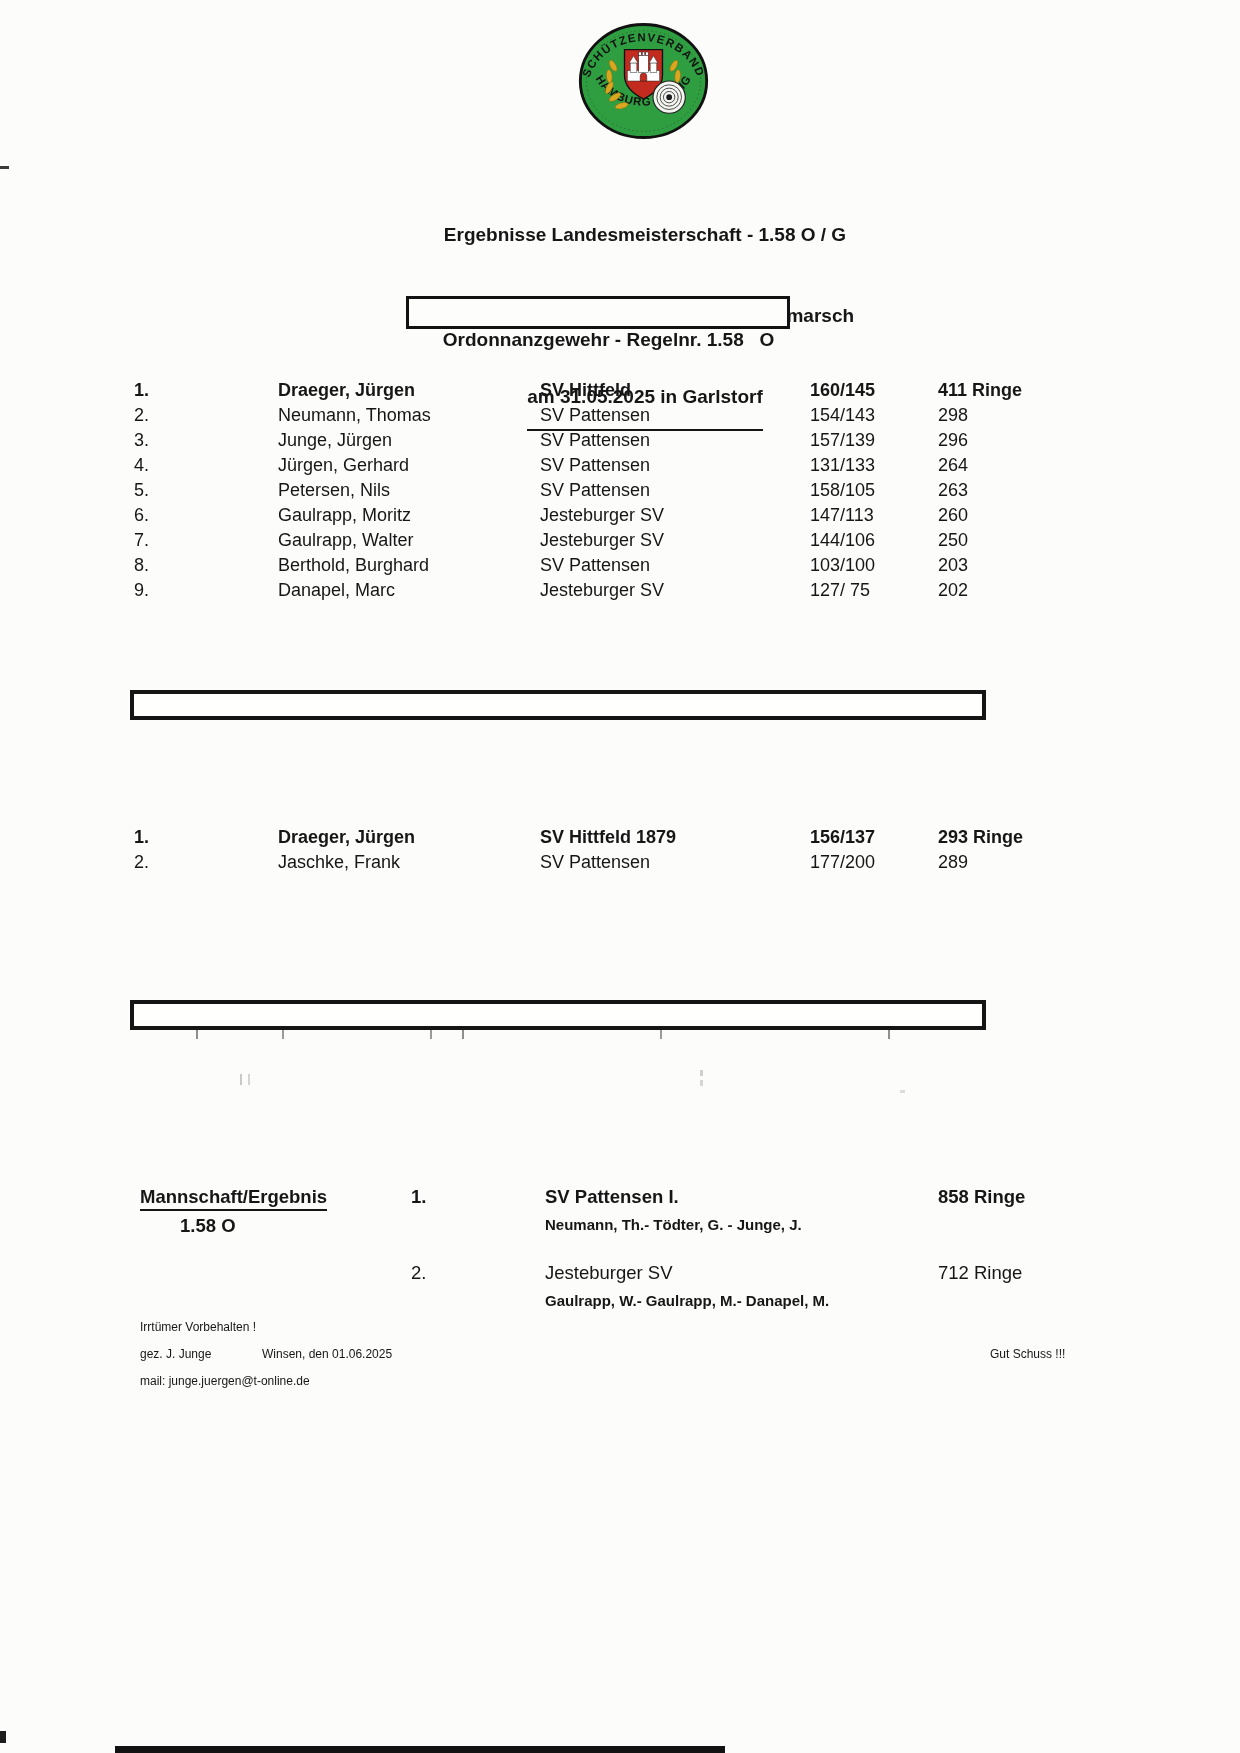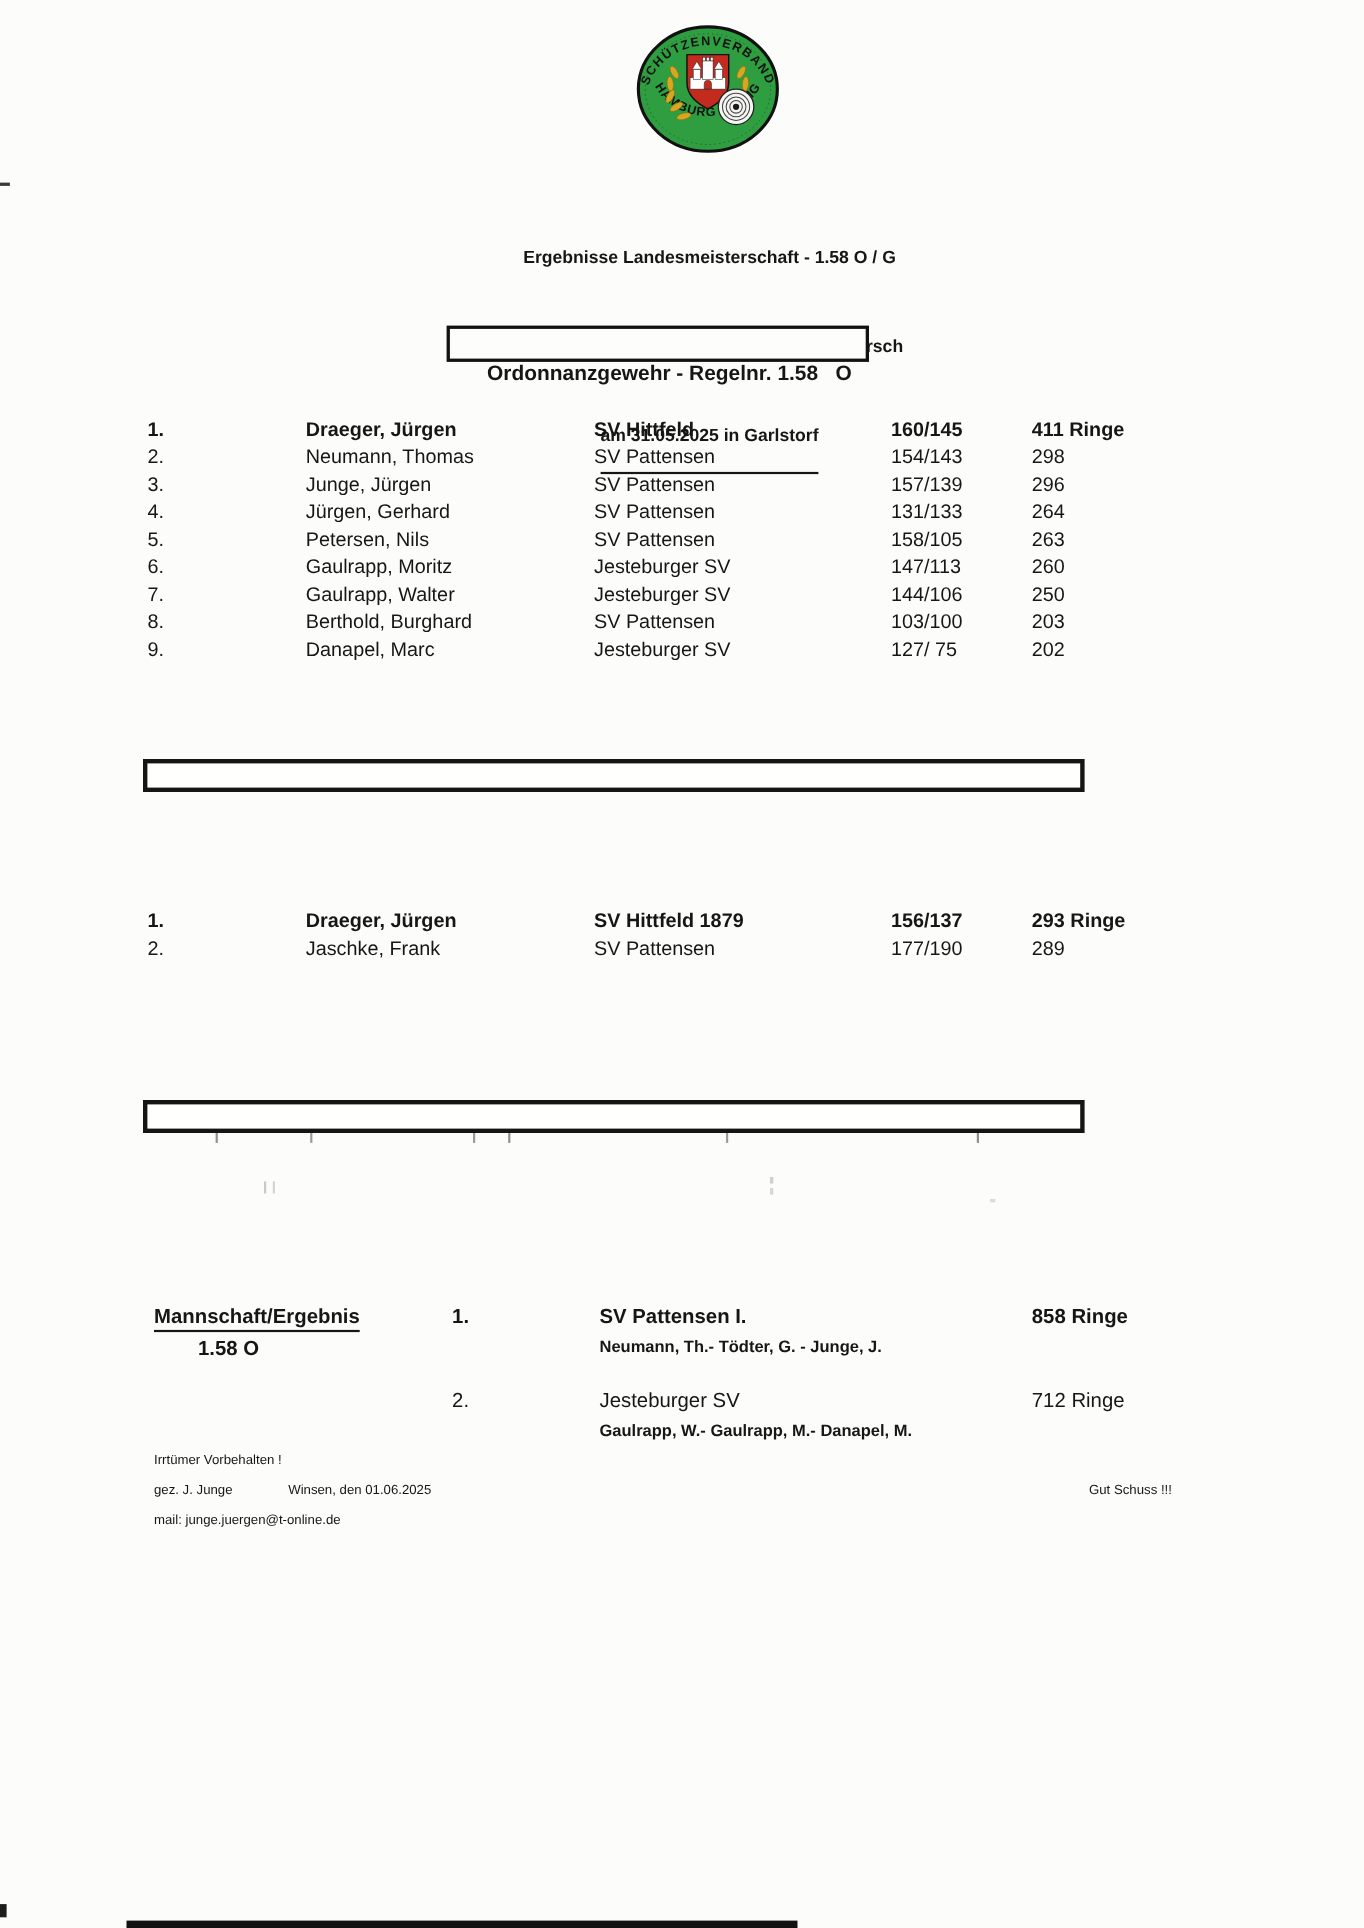--- a/index.html
+++ b/index.html
@@ -4,21 +4,21 @@
 <style>
   html,body{margin:0;padding:0;background:#ffffff;}
   .page{position:relative;width:1240px;height:1753px;margin:0 auto;background:#fcfcfa;
         font-family:"Liberation Sans",sans-serif;color:#161616;overflow:hidden;}
 
   
   .logo{position:absolute;left:577px;top:20px;width:133px;height:122px;}
 
   
   .title-block{position:absolute;left:350px;top:167px;width:590px;text-align:center;
-               font-weight:bold;font-size:16px;line-height:27px;white-space:pre;}
+               font-weight:bold;font-size:19px;line-height:27px;white-space:pre;}
   .title-underline span{display:inline-block;border-bottom:2.5px solid #161616;padding-bottom:19px;}
 
   
   .hbox{position:absolute;left:406px;width:378px;height:27px;border:3px solid #121212;
         background:#fdfdfc;text-align:center;font-weight:bold;font-size:19px;line-height:27px;white-space:pre;}
 
   
   .ebox{position:absolute;left:130px;width:848px;height:22px;border:4px solid #151515;background:#fffffe;}
 
   
@@ -184,21 +184,21 @@
     <span class="c-rank">1.</span>
     <span class="c-name">Draeger, Jürgen</span>
     <span class="c-club">SV Hittfeld 1879</span>
     <span class="c-score">156/137</span>
     <span class="c-total">293 Ringe</span>
   </div>
   <div class="trow" style="top:850px">
     <span class="c-rank">2.</span>
     <span class="c-name">Jaschke, Frank</span>
     <span class="c-club">SV Pattensen</span>
-    <span class="c-score">177/190</span>
+    <span class="c-score">177/200</span>
     <span class="c-total">289</span>
   </div>
 
   <div class="ebox" style="top:1000px"></div>
 
   <div class="teams-heading">
     <span>Mannschaft/Ergebnis</span>
   </div>
   <div class="teams-sub">1.58 O</div>
 

